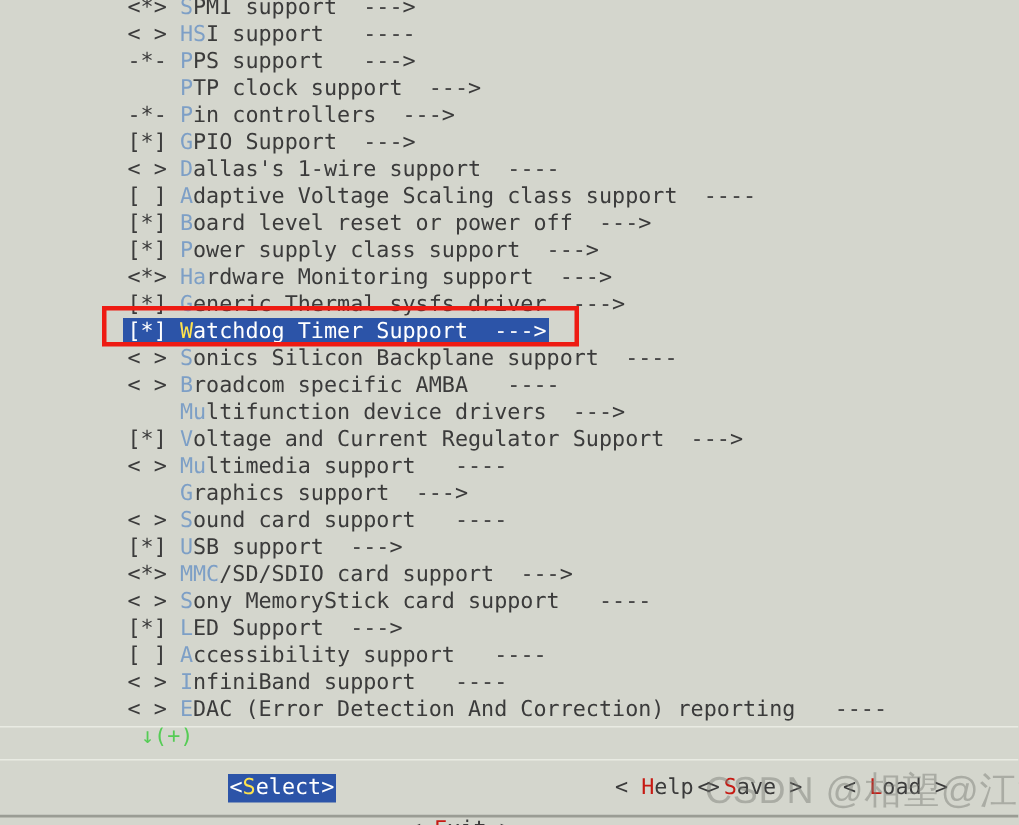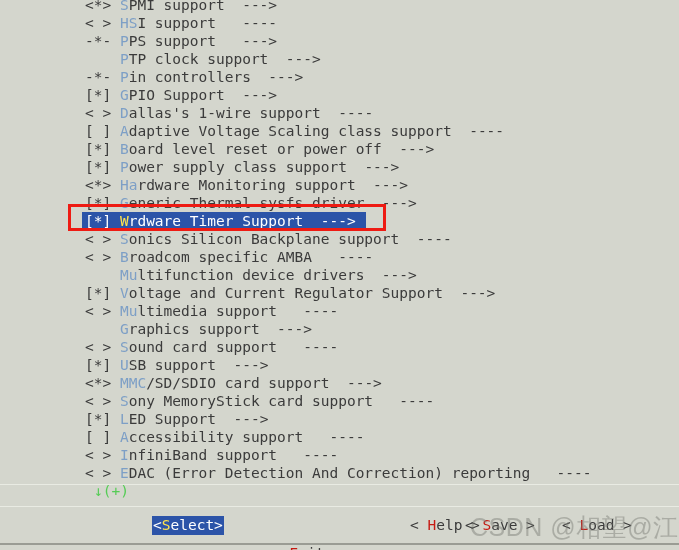--- a/index.html
+++ b/index.html
@@ -176,21 +176,21 @@
       <div class="menu-row"><span class="rowtext"><span class="mark">-*-</span><span> </span><span class="hot">P</span><span class="lbl">PS support</span><span class="arrow">   ---&gt;</span></span></div>
       <div class="menu-row"><span class="rowtext"><span class="mark">   </span><span> </span><span class="hot">P</span><span class="lbl">TP clock support</span><span class="arrow">  ---&gt;</span></span></div>
       <div class="menu-row"><span class="rowtext"><span class="mark">-*-</span><span> </span><span class="hot">P</span><span class="lbl">in controllers</span><span class="arrow">  ---&gt;</span></span></div>
       <div class="menu-row"><span class="rowtext"><span class="mark">[*]</span><span> </span><span class="hot">G</span><span class="lbl">PIO Support</span><span class="arrow">  ---&gt;</span></span></div>
       <div class="menu-row"><span class="rowtext"><span class="mark">&lt; &gt;</span><span> </span><span class="hot">D</span><span class="lbl">allas's 1-wire support</span><span class="arrow">  ----</span></span></div>
       <div class="menu-row"><span class="rowtext"><span class="mark">[ ]</span><span> </span><span class="hot">A</span><span class="lbl">daptive Voltage Scaling class support</span><span class="arrow">  ----</span></span></div>
       <div class="menu-row"><span class="rowtext"><span class="mark">[*]</span><span> </span><span class="hot">B</span><span class="lbl">oard level reset or power off</span><span class="arrow">  ---&gt;</span></span></div>
       <div class="menu-row"><span class="rowtext"><span class="mark">[*]</span><span> </span><span class="hot">P</span><span class="lbl">ower supply class support</span><span class="arrow">  ---&gt;</span></span></div>
       <div class="menu-row"><span class="rowtext"><span class="mark">&lt;*&gt;</span><span> </span><span class="hot">Ha</span><span class="lbl">rdware Monitoring support</span><span class="arrow">  ---&gt;</span></span></div>
       <div class="menu-row"><span class="rowtext"><span class="mark">[*]</span><span> </span><span class="hot">G</span><span class="lbl">eneric Thermal sysfs driver</span><span class="arrow">  ---&gt;</span></span></div>
-      <div class="menu-row selected"><span class="selbg" style="width: 284.4px;"></span><span class="rowtext"><span class="mark">[*]</span><span> </span><span class="hot">W</span><span class="lbl">rdware Timer Support</span><span class="arrow">  ---&gt;</span></span></div>
+      <div class="menu-row selected"><span class="selbg" style="width: 284.4px;"></span><span class="rowtext"><span class="mark">[*]</span><span> </span><span class="hot">W</span><span class="lbl">atchdog Timer Support</span><span class="arrow">  ---&gt;</span></span></div>
       <div class="menu-row"><span class="rowtext"><span class="mark">&lt; &gt;</span><span> </span><span class="hot">S</span><span class="lbl">onics Silicon Backplane support</span><span class="arrow">  ----</span></span></div>
       <div class="menu-row"><span class="rowtext"><span class="mark">&lt; &gt;</span><span> </span><span class="hot">B</span><span class="lbl">roadcom specific AMBA</span><span class="arrow">   ----</span></span></div>
       <div class="menu-row"><span class="rowtext"><span class="mark">   </span><span> </span><span class="hot">Mu</span><span class="lbl">ltifunction device drivers</span><span class="arrow">  ---&gt;</span></span></div>
       <div class="menu-row"><span class="rowtext"><span class="mark">[*]</span><span> </span><span class="hot">V</span><span class="lbl">oltage and Current Regulator Support</span><span class="arrow">  ---&gt;</span></span></div>
       <div class="menu-row"><span class="rowtext"><span class="mark">&lt; &gt;</span><span> </span><span class="hot">Mu</span><span class="lbl">ltimedia support</span><span class="arrow">   ----</span></span></div>
       <div class="menu-row"><span class="rowtext"><span class="mark">   </span><span> </span><span class="hot">G</span><span class="lbl">raphics support</span><span class="arrow">  ---&gt;</span></span></div>
       <div class="menu-row"><span class="rowtext"><span class="mark">&lt; &gt;</span><span> </span><span class="hot">S</span><span class="lbl">ound card support</span><span class="arrow">   ----</span></span></div>
       <div class="menu-row"><span class="rowtext"><span class="mark">[*]</span><span> </span><span class="hot">U</span><span class="lbl">SB support</span><span class="arrow">  ---&gt;</span></span></div>
       <div class="menu-row"><span class="rowtext"><span class="mark">&lt;*&gt;</span><span> </span><span class="hot">MMC</span><span class="lbl">/SD/SDIO card support</span><span class="arrow">  ---&gt;</span></span></div>
       <div class="menu-row"><span class="rowtext"><span class="mark">&lt; &gt;</span><span> </span><span class="hot">S</span><span class="lbl">ony MemoryStick card support</span><span class="arrow">   ----</span></span></div>

